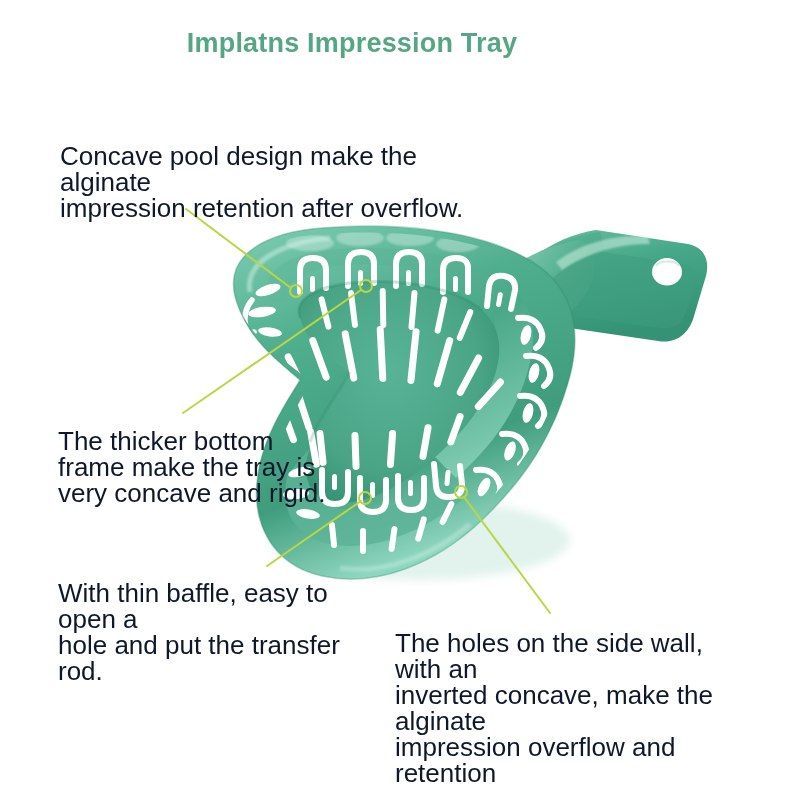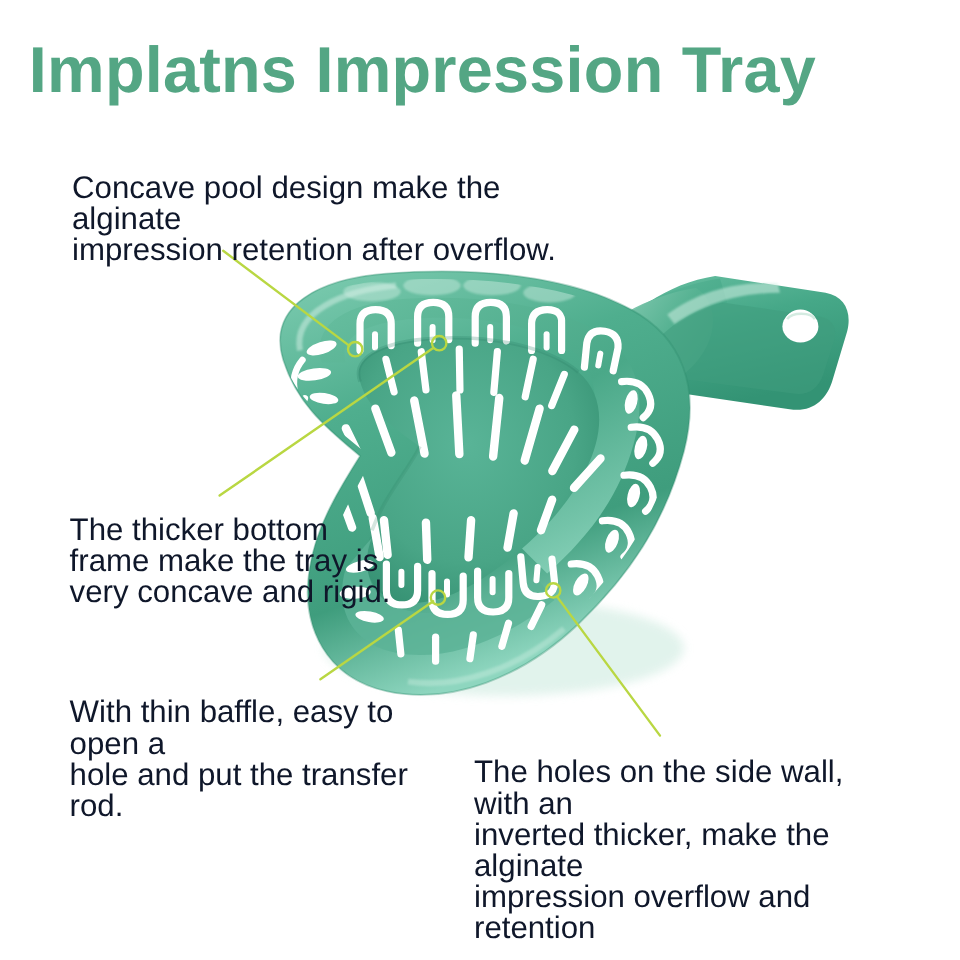--- a/index.html
+++ b/index.html
@@ -16,21 +16,21 @@
     font-family: "Liberation Sans", sans-serif;
   }
 
   
   #title {
     position: absolute;
     left: 0;
     top: 28px;
     width: 704px;
     text-align: center;
-    font-size: 54px;
+    font-size: 27px;
     font-weight: bold;
     letter-spacing: 0.2px;
     color: #54a684;
     white-space: nowrap;
   }
 
   
   .callout {
     position: absolute;
     color: #0f172a;
@@ -368,16 +368,16 @@
 impression retention after overflow.</div>
 
   <div class="callout" id="callout-frame">The thicker bottom
 frame make the tray is
 very concave and rigid.</div>
 
   <div class="callout" id="callout-baffle">With thin baffle, easy to open a
 hole and put the transfer rod.</div>
 
   <div class="callout" id="callout-holes">The holes on the side wall, with an
-inverted thicker, make the alginate
+inverted concave, make the alginate
 impression overflow and retention</div>
 
 </div>
 
 </body></html>

